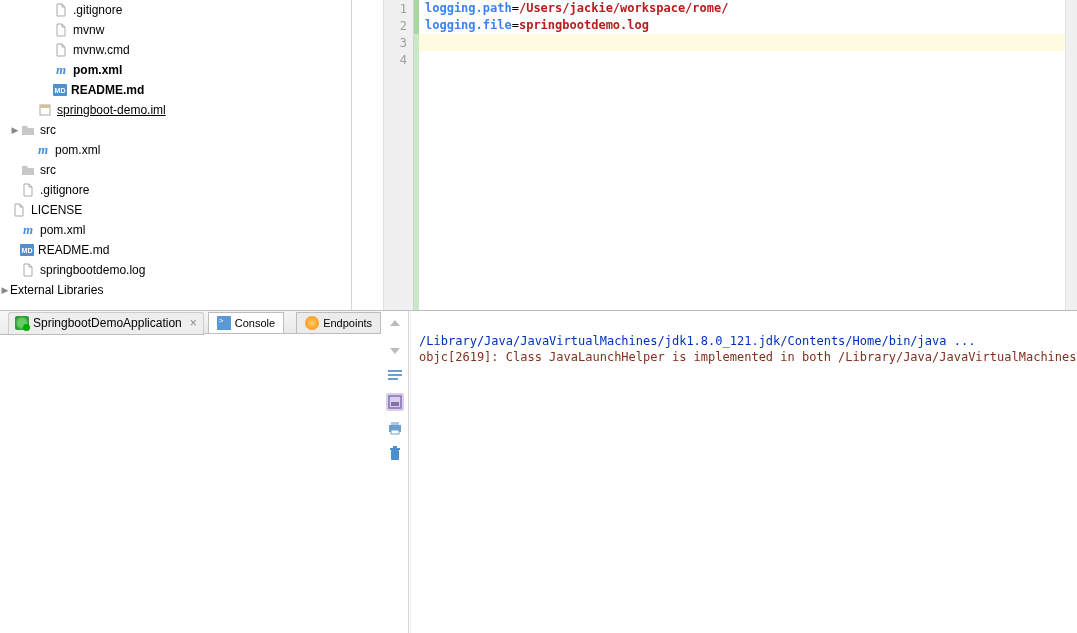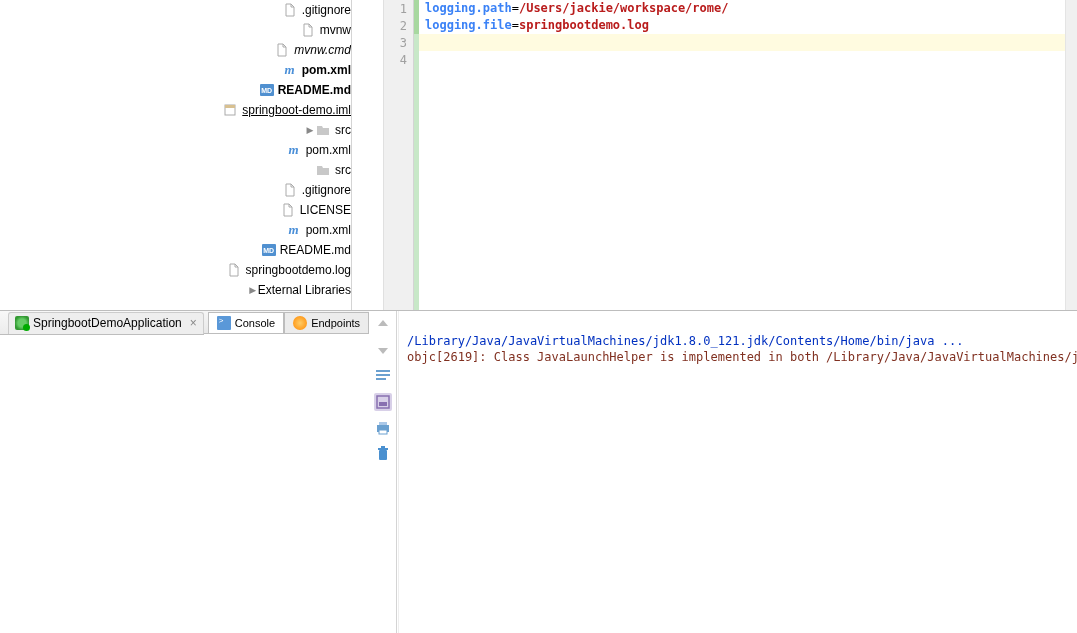--- a/index.html
+++ b/index.html
@@ -1,19 +1,19 @@
 <!DOCTYPE html>
 <html><head>
 <meta charset="utf-8">
 <style>
 * { margin:0; padding:0; box-sizing:border-box; }
 body { font-family:"Helvetica Neue",Arial,sans-serif; font-size:12px; color:#000; background:#fff; overflow:hidden; width:1077px; height:633px; position:relative; }
 .top { display:flex; height:310px; }
 .project-tree { width:352px; background:#fff; border-right:1px solid #d4d4d4; overflow:hidden; }
-.tree-row { display:flex; align-items:center; height:20px; white-space:nowrap; cursor:default;justify-content:flex-end; }
+.tree-row { display:flex; align-items:center; height:20px; white-space:nowrap; cursor:default; }
 .arrow { width:10px; display:inline-block; text-align:center; color:#888; font-size:9px; }
 .icon { width:16px; height:16px; display:inline-flex; align-items:center; justify-content:center; margin-right:4px; font-size:10px; }
 .icon-file { color:#888; }
 .icon-folder { color:#a8a8a8; }
 .icon-maven { color:#4a8fd8; font-weight:bold; font-style:italic; font-family:serif; font-size:13px; }
 .icon-md { background:#5090d0; color:#fff; font-size:7px; font-weight:bold; width:14px; height:12px; border-radius:1px; }
 .icon-module { color:#888; }
 .tree-label { font-size:12px; }
 .bold { font-weight:600; }
 .editor-area { flex:1; display:flex; background:#fff; }
@@ -27,21 +27,21 @@
 .hl-yellow { background:#fffbe0; }
 .kw { font-weight:bold; color:#3b82f6; }
 .val { font-weight:bold; color:#b91c1c; }
 .right-gutter { width:12px; background:#f0f0f0; border-left:1px solid #e4e4e4; }
 .bottom { height:323px; border-top:1px solid #bdbdbd; display:flex; }
 .run-tab-bar { height:24px; background:linear-gradient(#f8f8f8,#ececec); display:flex; align-items:center; border-bottom:1px solid #bdbdbd; padding-left:8px; }
 .run-tab { display:flex; align-items:center; padding:0 6px; height:22px; background:#eee; border:1px solid #ccc; border-bottom:none; border-radius:3px 3px 0 0; gap:4px; }
 .run-tab-icon { width:14px; height:14px; background:radial-gradient(circle,#6c6 40%,#393 70%); border-radius:2px; position:relative; }
 .run-tab-icon::after { content:""; position:absolute; bottom:-1px; right:-1px; width:7px; height:7px; background:#0a0; border-radius:50%; }
 .close-x { color:#888; font-size:12px; cursor:pointer; padding-left:4px; }
-.sub-tab-bar { height:23px; background:linear-gradient(#f6f6f6,#e8e8e8); display:flex; align-items:flex-end; border-bottom:1px solid #bdbdbd; padding-left:4px; gap:0;justify-content:space-between; }
+.sub-tab-bar { height:23px; background:linear-gradient(#f6f6f6,#e8e8e8); display:flex; align-items:flex-end; border-bottom:1px solid #bdbdbd; padding-left:4px; gap:12px;justify-content:space-between; }
 .sub-tab { display:flex; align-items:center; padding:3px 8px; border:1px solid #bdbdbd; border-bottom:none; gap:4px; font-size:11px; background:#ececec; height:21px; }
 .sub-tab.active { background:#fff; }
 .sub-icon { width:14px; height:14px; display:inline-block; }
 .icon-console { background:#5a98d8; border-radius:1px; position:relative; }
 .icon-console::after { content:">"; color:#fff; font-size:8px; position:absolute; left:2px; top:0; }
 .icon-endpoints { background:radial-gradient(#fc6,#f80); border-radius:50%; }
 .console-body { flex:1; display:flex; overflow:hidden; }
 .console-gutter { width:28px; background:#fff; border-right:1px solid #d4d4d4; display:flex; flex-direction:column; align-items:center; padding-top:4px; gap:8px; }
 .gutter-btn { width:18px; height:18px; display:flex; align-items:center; justify-content:center; cursor:pointer; color:#888; }
 .console-text { flex:1; padding:22px 2px; font-family:Menlo,Monaco,monospace; font-size:12px; overflow:hidden; border-left:1px solid #eee; margin-left:1px; position:relative; }
@@ -68,21 +68,21 @@
       <div class="tree-row" style="padding-left: 43px;">
         <span class="arrow"></span>
         <span class="icon icon-file">
           <svg width="14" height="14" viewBox="0 0 14 14">
             <path d="M3 1h5l3 3v9H3z" fill="#fff" stroke="#aaa"></path>
             <path d="M8 1v3h3" fill="none" stroke="#aaa"></path>
           </svg>
         </span>
         <span class="tree-label">mvnw</span>
       </div>
-      <div class="tree-row" style=" font-style: italic;">
+      <div class="tree-row" style="padding-left: 43px;">
         <span class="arrow"></span>
         <span class="icon icon-file">
           <svg width="14" height="14" viewBox="0 0 14 14">
             <path d="M3 1h5l3 3v9H3z" fill="#fff" stroke="#aaa"></path>
             <path d="M8 1v3h3" fill="none" stroke="#aaa"></path>
           </svg>
         </span>
         <span class="tree-label">mvnw.cmd</span>
       </div>
       <div class="tree-row" style="padding-left: 43px;">

